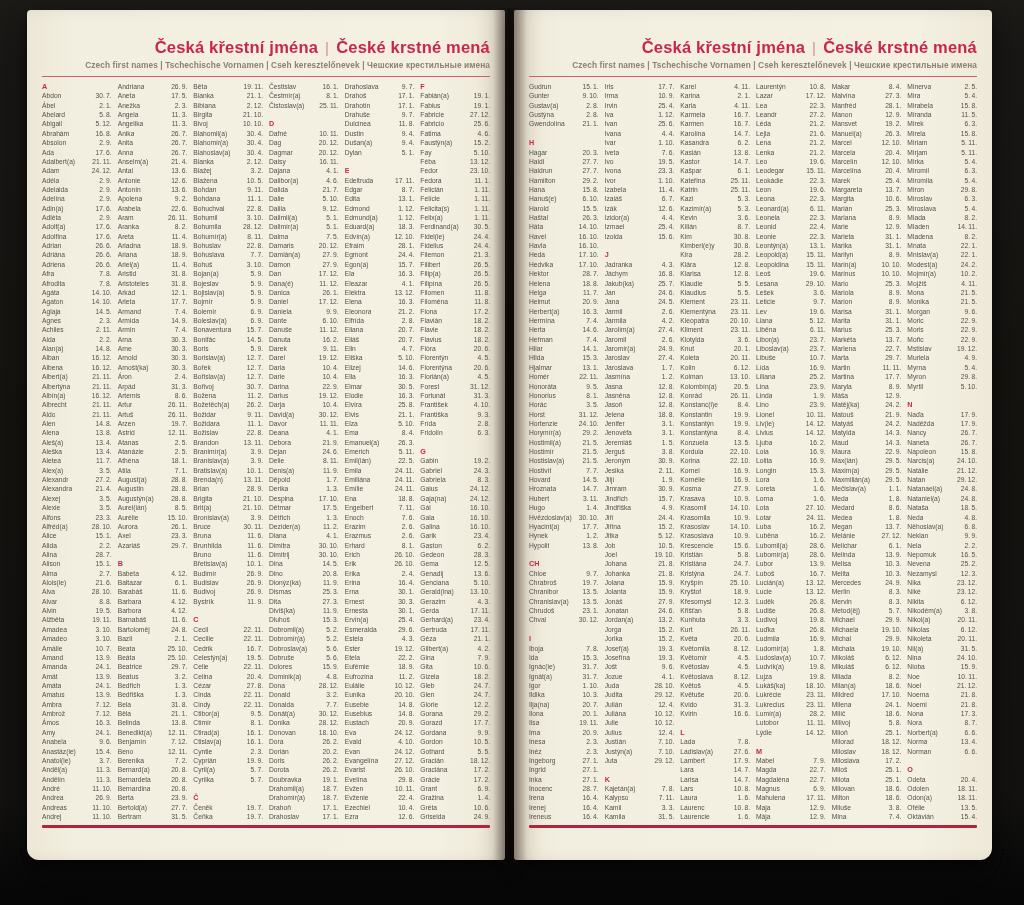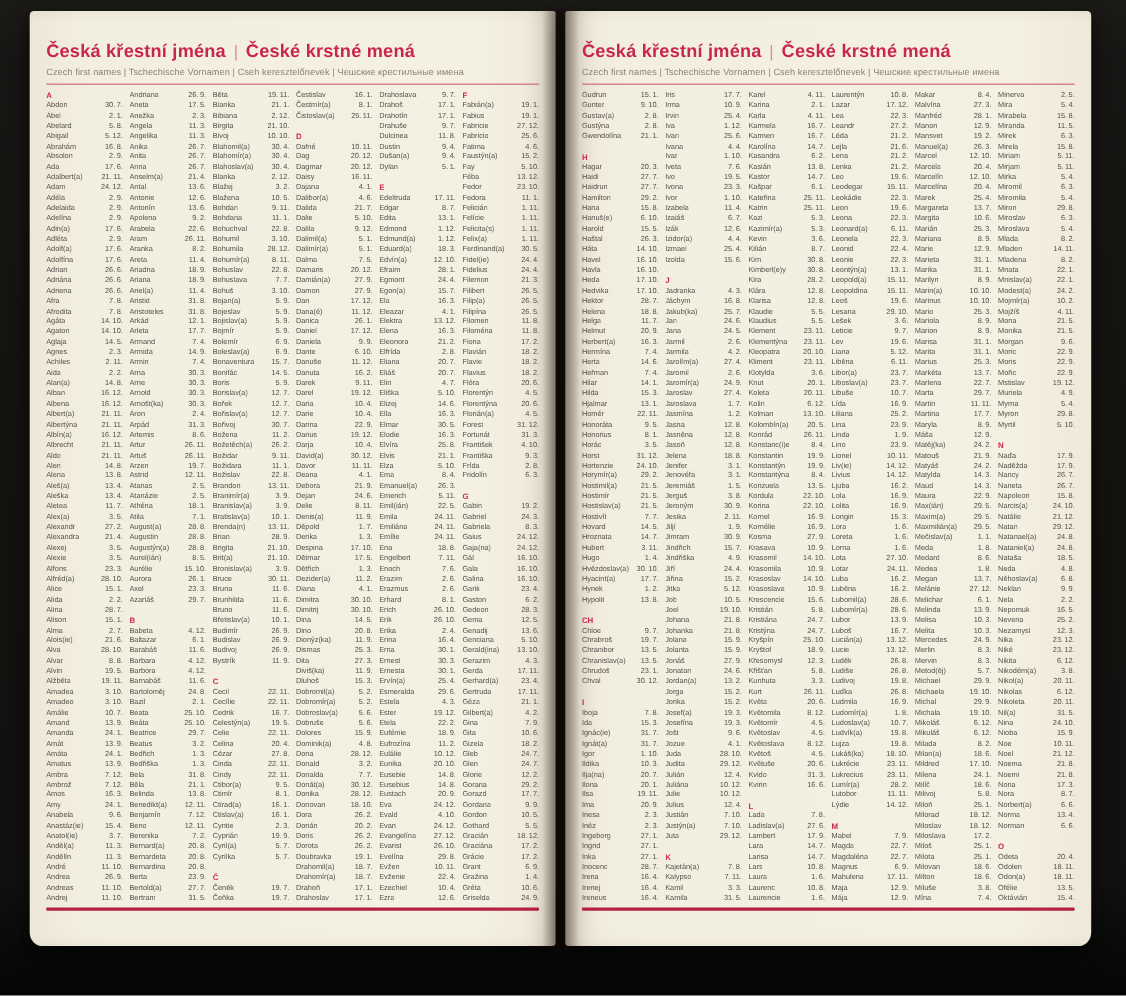--- a/index.html
+++ b/index.html
@@ -16,24 +16,24 @@
     box-sizing:border-box;padding:27px 15px 0 15px;z-index:2;
   }
   .page.left{left:27px;border-radius:4px 2px 3px 12px;
     box-shadow:0 8px 18px rgba(0,0,0,.65), inset -20px 0 24px -16px rgba(60,40,30,.45);}
   .page.right{left:514px;border-radius:2px 4px 12px 3px;
     box-shadow:0 8px 18px rgba(0,0,0,.65), inset 20px 0 24px -16px rgba(60,40,30,.45);}
   .gutter{
     position:absolute;left:493px;top:8px;width:34px;height:856px;z-index:3;pointer-events:none;
     background:linear-gradient(90deg,rgba(0,0,0,0) 0%,rgba(20,10,5,.30) 38%,rgba(10,5,2,.55) 50%,rgba(20,10,5,.30) 62%,rgba(0,0,0,0) 100%);
   }
-  .hdr{text-align:left;}
+  .hdr{text-align:right;}
   .title-row{font-size:16.5px;font-weight:bold;color:#c9274a;letter-spacing:.2px;line-height:20px;}
   .title-div{font-weight:400;color:#dc8b97;padding:0 7px;font-size:15px;}
-  .subtitle{font-size:8.3px;color:#8c8172;margin-top:2px;letter-spacing:.1px;}
+  .subtitle{font-size:8.3px;color:#8c8172;margin-top:2px;letter-spacing:.1px;font-weight:bold;}
   .rule-top{height:1px;background:#d05e6d;margin-top:6px;}
   .cols{display:flex;gap:6px;margin-top:5px;height:740px;}
   .col{flex:1 1 0;min-width:0;}
   .row{display:flex;justify-content:space-between;align-items:baseline;height:9.37px;
        font-size:6.7px;line-height:9.37px;color:#55504a;white-space:nowrap;overflow:hidden;}
   .row .nm{overflow:hidden;}
   .row .dt{margin-left:2px;flex:none;}
   .row.sect{color:#c9274a;font-weight:bold;font-size:7.2px;}
   .rule-bottom{height:2.5px;background:#b22340;margin-top:3px;border-radius:1px;}
   .stitch{position:absolute;z-index:1;width:95px;height:52px;border:0 dotted #000;}

